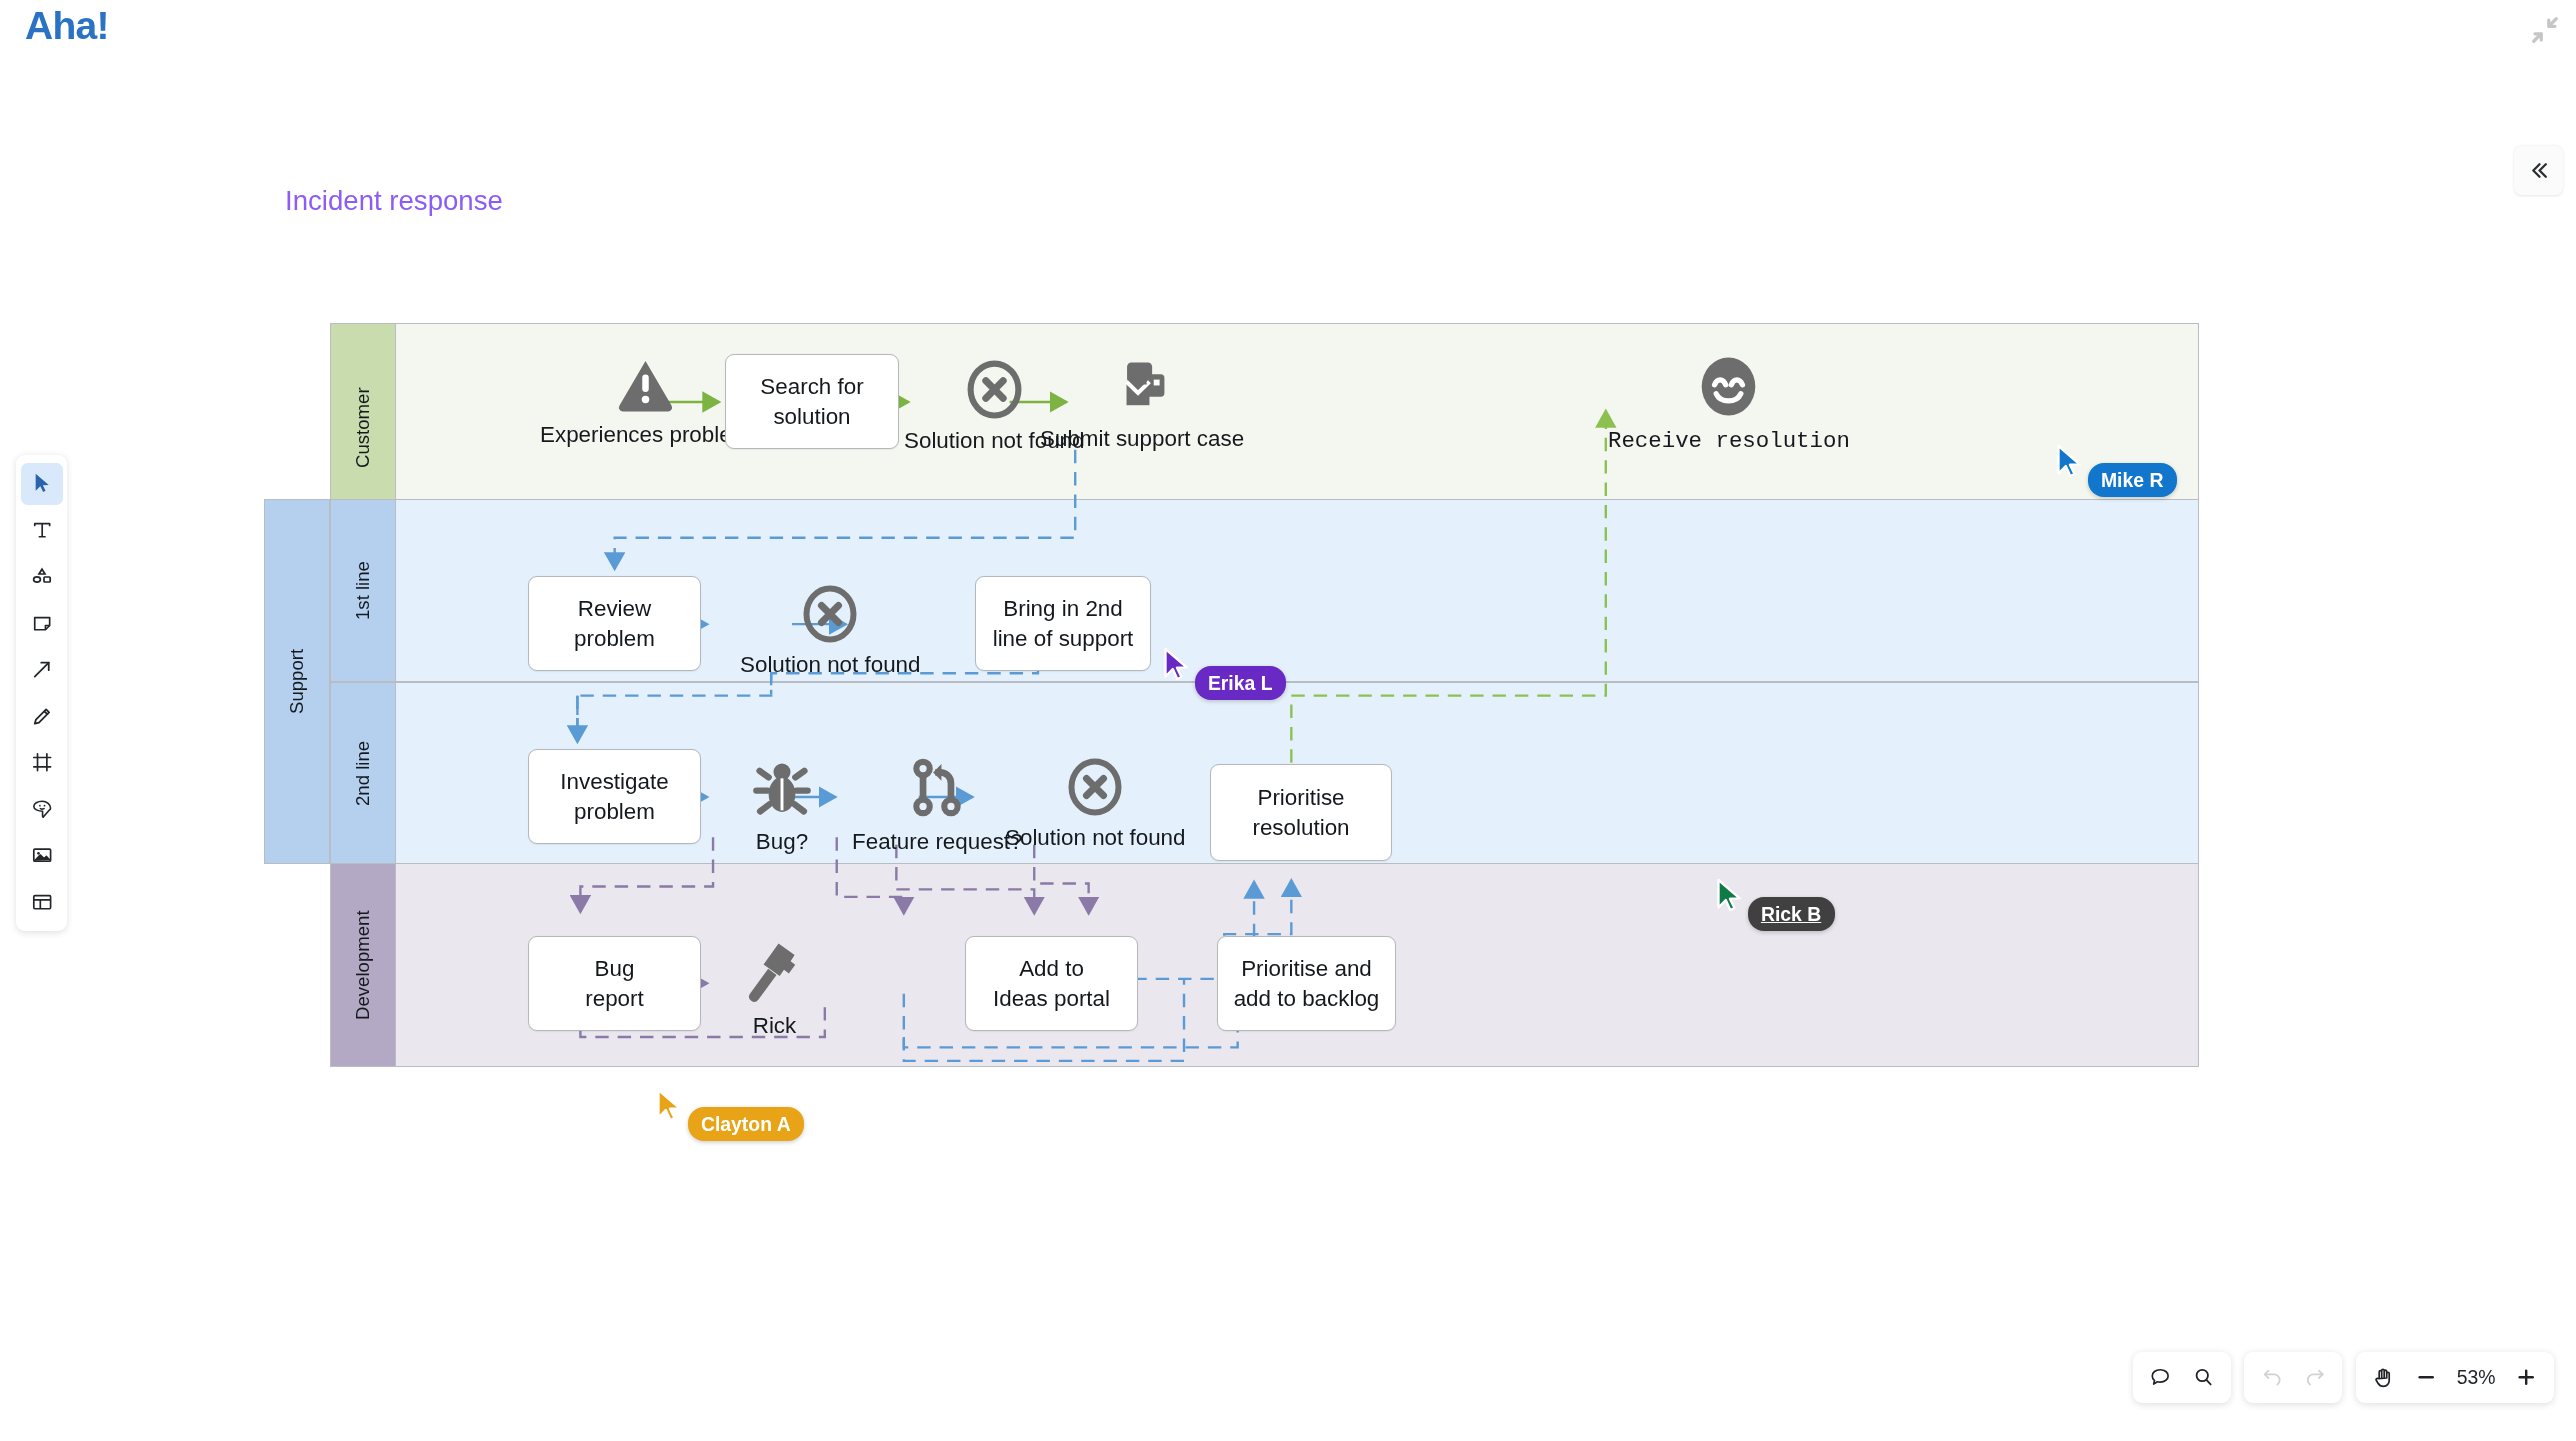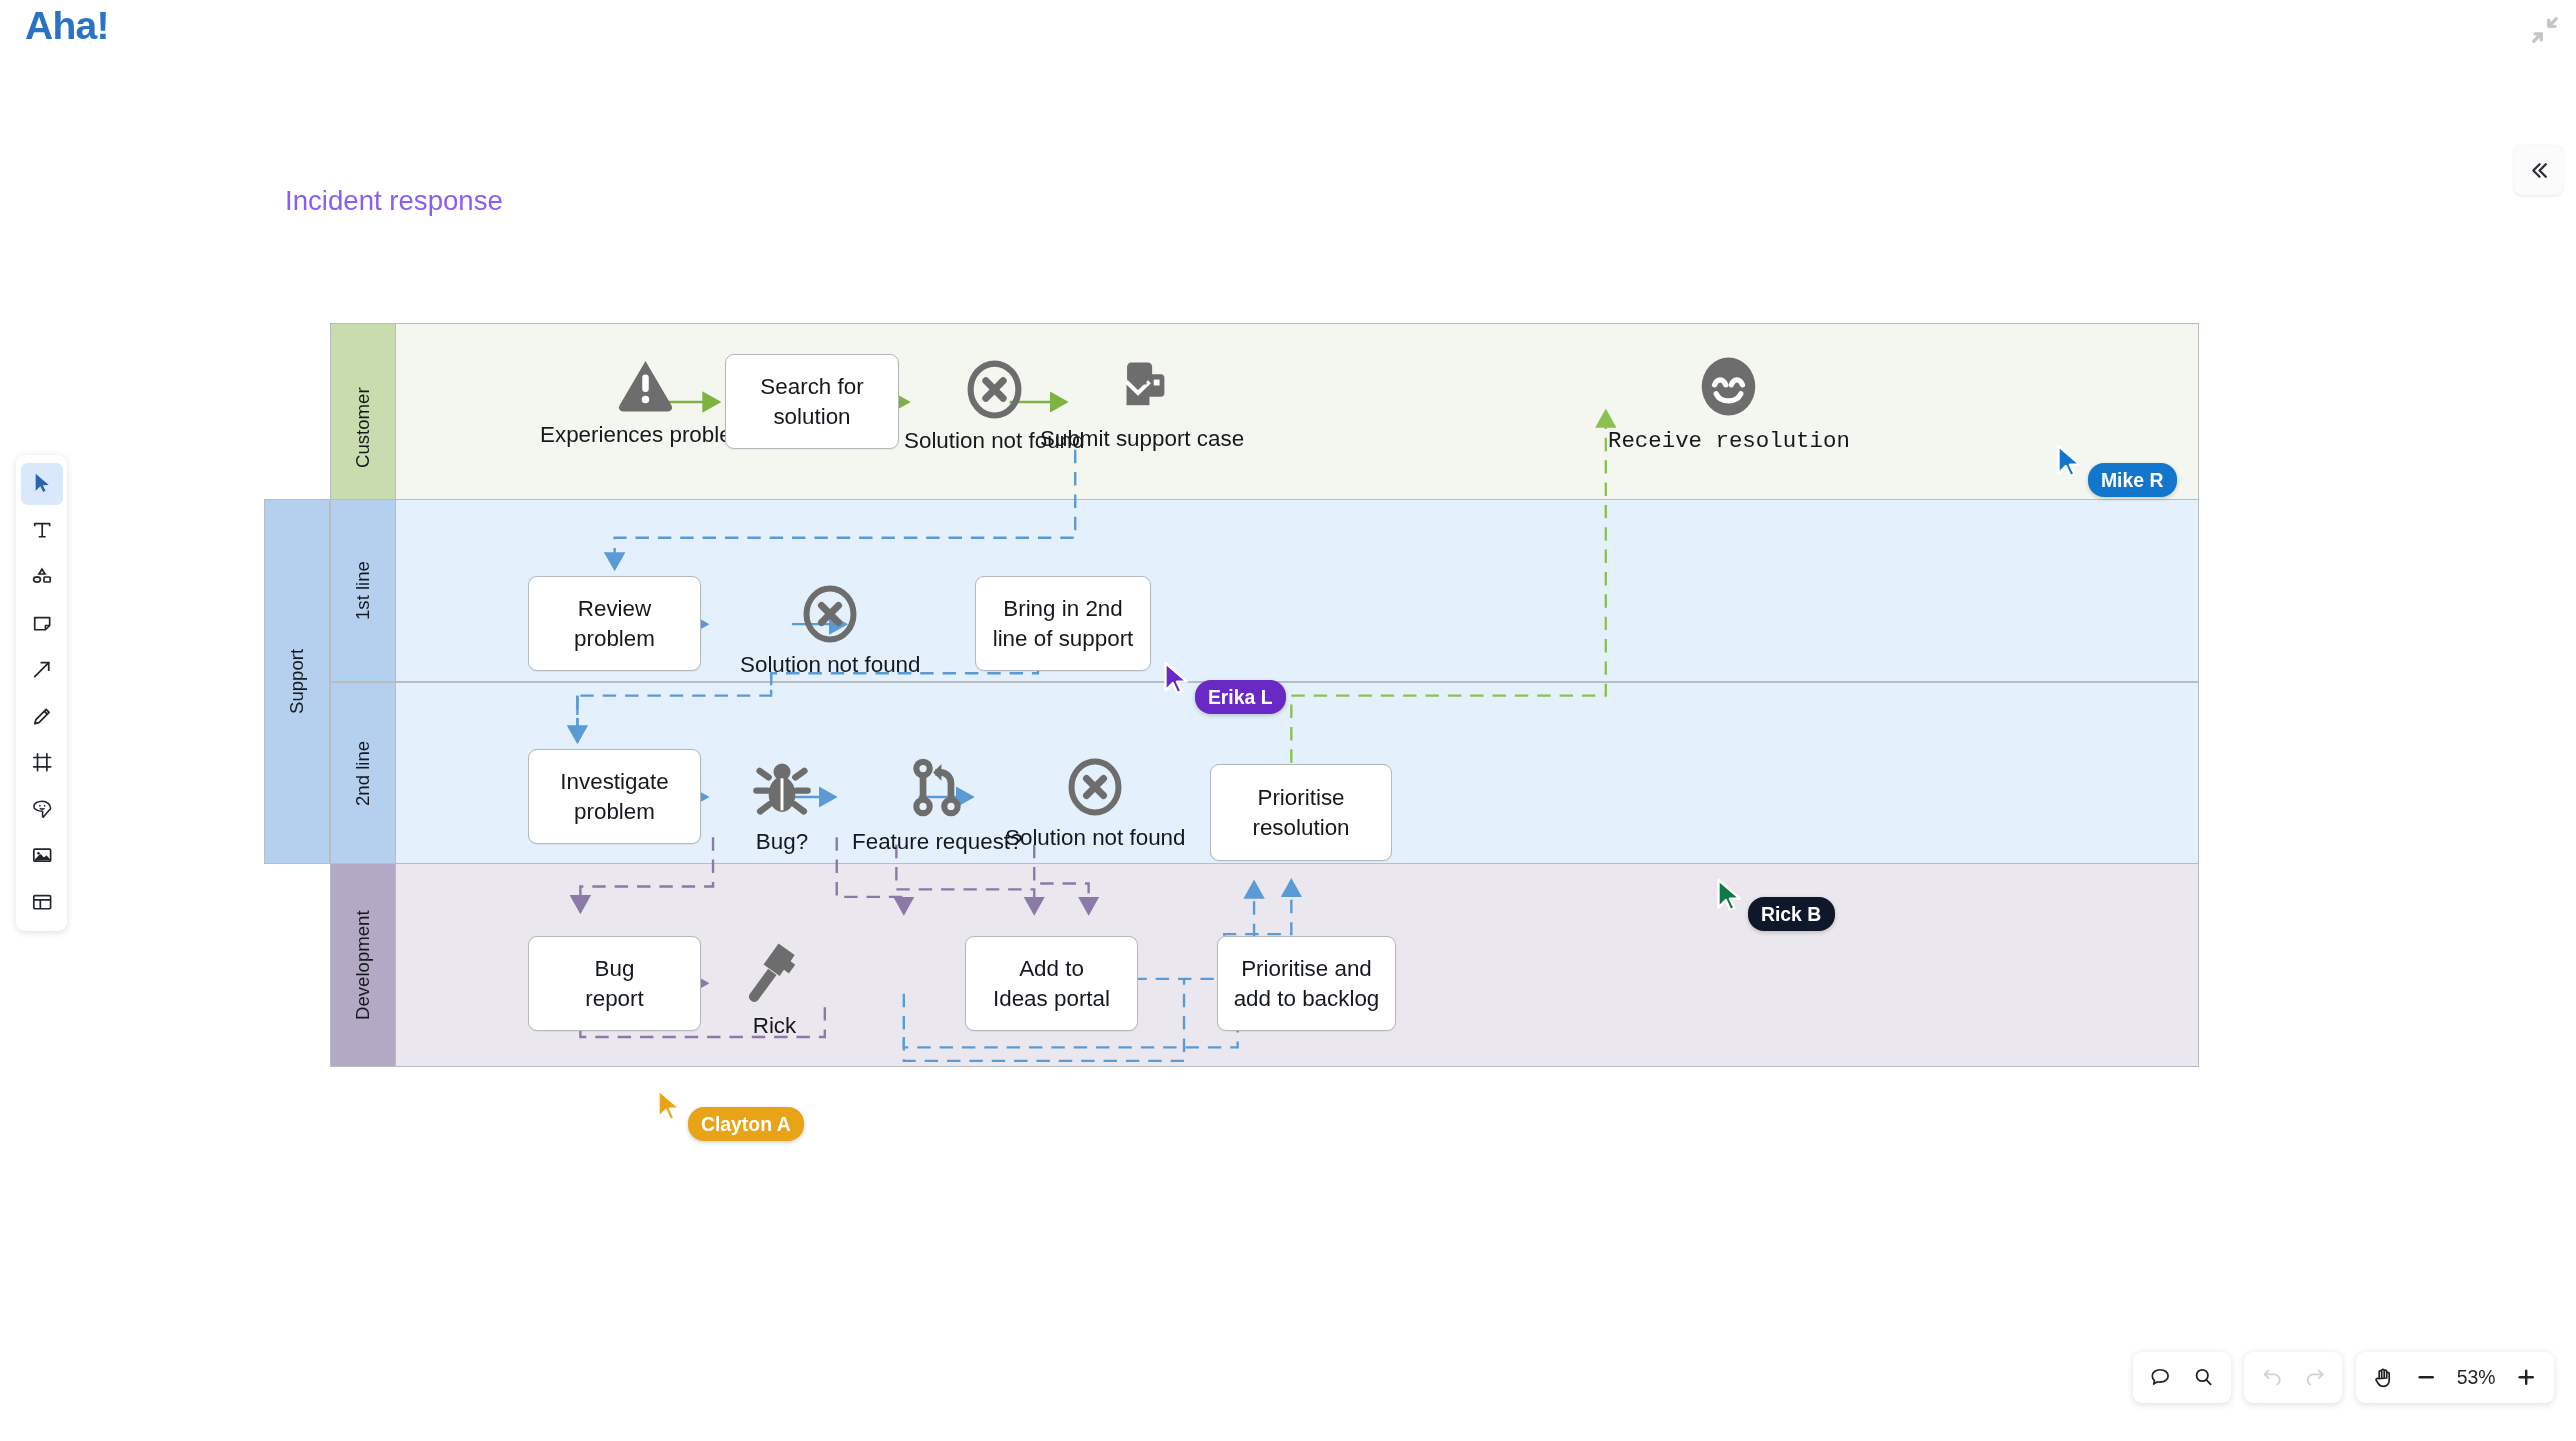--- a/index.html
+++ b/index.html
@@ -465,32 +465,32 @@
 
 </div>
 
 <div class="cursor" style="left:2053px;top:444px;">
   <svg width="33" height="37" viewBox="0 0 24 26">
     <path d="M4 1 L4 21 L9.3 15.6 L12.6 22.8 L15.6 21.4 L12.3 14.6 L19.4 14.4 Z" fill="#1176cc" stroke="#ffffff" stroke-width="1.7" stroke-linejoin="round"></path>
   </svg>
   <div class="pill" style="background:#1176cc;">Mike R</div>
 </div>
 
-<div class="cursor" style="left:1160px;top:661px;text-align:right;">
+<div class="cursor" style="left:1160px;top:647px;text-align:right;">
   <svg width="33" height="37" viewBox="0 0 24 26">
     <path d="M4 1 L4 21 L9.3 15.6 L12.6 22.8 L15.6 21.4 L12.3 14.6 L19.4 14.4 Z" fill="#6929c4" stroke="#ffffff" stroke-width="1.7" stroke-linejoin="round"></path>
   </svg>
   <div class="pill" style="background:#6929c4;">Erika L</div>
 </div>
 
 <div class="cursor" style="left:1713px;top:878px;">
   <svg width="33" height="37" viewBox="0 0 24 26">
     <path d="M4 1 L4 21 L9.3 15.6 L12.6 22.8 L15.6 21.4 L12.3 14.6 L19.4 14.4 Z" fill="#0e7a46" stroke="#ffffff" stroke-width="1.7" stroke-linejoin="round"></path>
   </svg>
-  <div class="pill" style="background:#0f172a;">Rick B</div>
+  <div class="pill" style="background:#404040;text-decoration:underline;">Rick B</div>
 </div>
 
 <div class="cursor" style="left:653px;top:1088px;">
   <svg width="33" height="37" viewBox="0 0 24 26">
     <path d="M4 1 L4 21 L9.3 15.6 L12.6 22.8 L15.6 21.4 L12.3 14.6 L19.4 14.4 Z" fill="#e8a317" stroke="#ffffff" stroke-width="1.7" stroke-linejoin="round"></path>
   </svg>
   <div class="pill" style="background:#e8a317;">Clayton A</div>
 </div>
 
 

